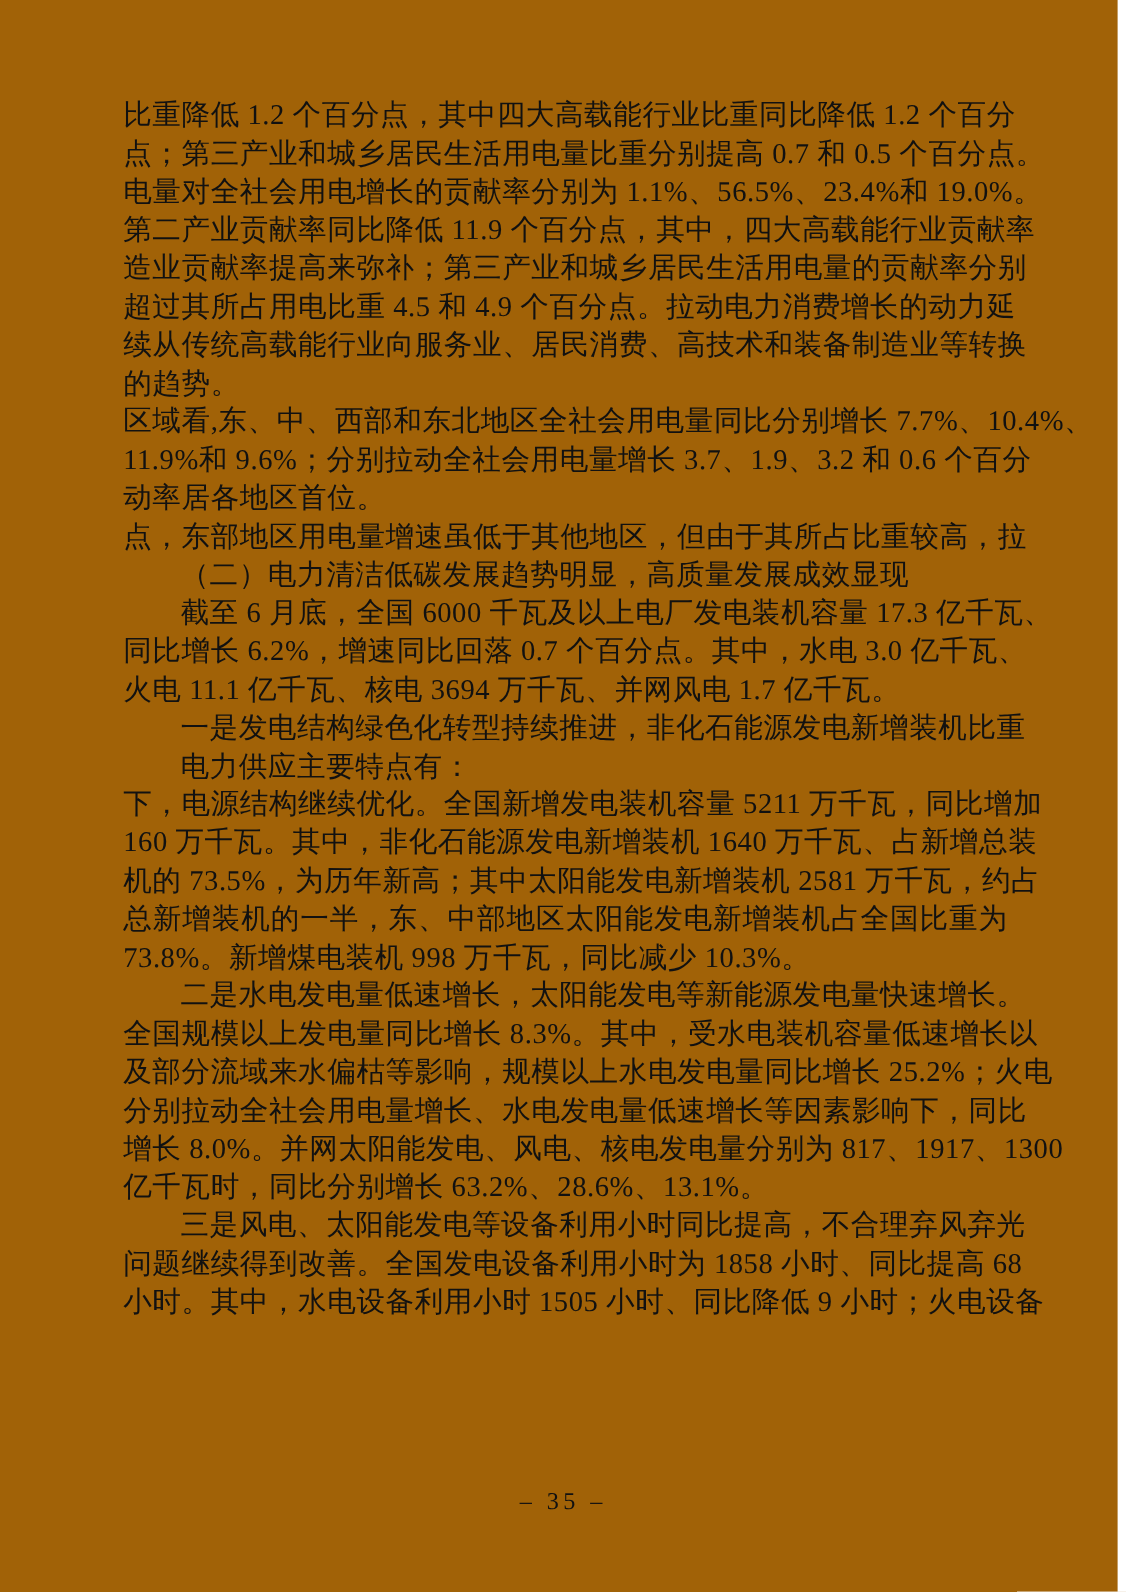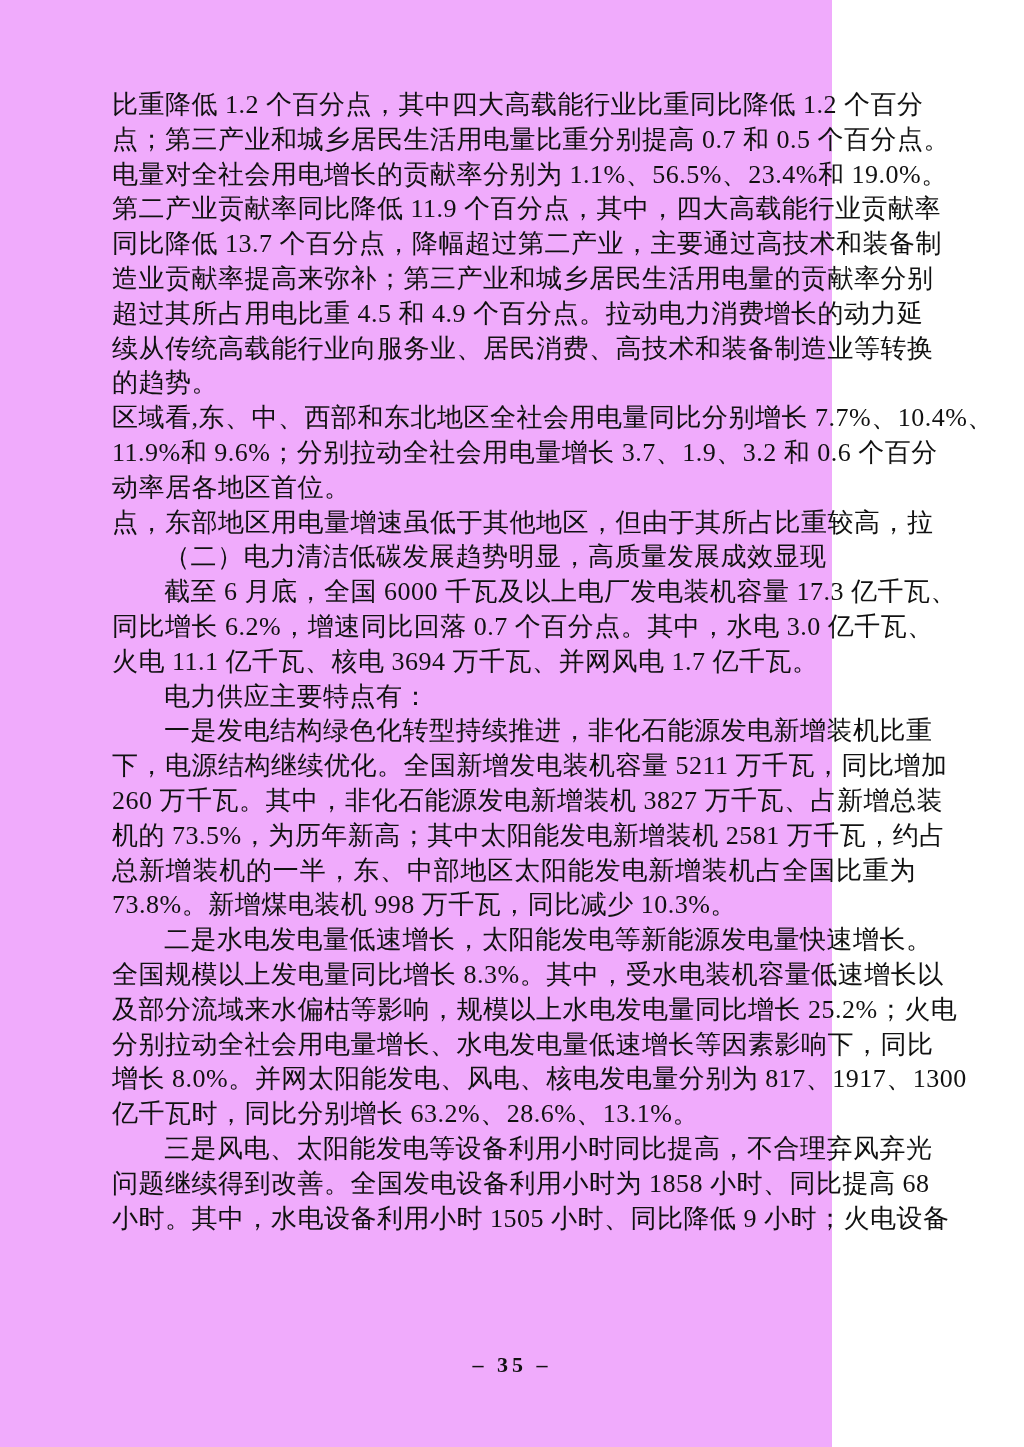--- a/index.html
+++ b/index.html
@@ -6,23 +6,23 @@
   html, body {
     width: 1024px;
     height: 1447px;
     background: #ffffff;
     font-family: "Liberation Serif", "DejaVu Serif", serif;
     color: #111111;
     overflow: hidden;
   }
   .page {
     position: relative;
-    width: 832px;
+    width: 1016px;
     height: 1447px;
-    background: #f0abfc;
+    background: #a16207;
   }
   .doc-body {
     position: absolute;
     left: 112px;
     top: 88px;
     width: 804px;
   }
   .line {
     font-size: 26px;
     line-height: 34.8px;
@@ -42,49 +42,47 @@
     position: absolute;
     left: 0;
     top: 1352px;
     width: 1024px;
     text-align: center;
   }
   .page-number {
     font-size: 22px;
     letter-spacing: 4px;
     color: #111111;
-    font-weight: bold;
   }
 </style>
 </head>
 <body>
 
 <div class="page">
   <div class="doc-body">
       <div class="line">比重降低 1.2 个百分点，其中四大高载能行业比重同比降低 1.2 个百分</div>
       <div class="line end">点；第三产业和城乡居民生活用电量比重分别提高 0.7 和 0.5 个百分点。</div>
       <div class="line">电量对全社会用电增长的贡献率分别为 1.1%、56.5%、23.4%和 19.0%。</div>
       <div class="line">第二产业贡献率同比降低 11.9 个百分点，其中，四大高载能行业贡献率</div>
-      <div class="line">同比降低 13.7 个百分点，降幅超过第二产业，主要通过高技术和装备制</div>
       <div class="line">造业贡献率提高来弥补；第三产业和城乡居民生活用电量的贡献率分别</div>
       <div class="line">超过其所占用电比重 4.5 和 4.9 个百分点。拉动电力消费增长的动力延</div>
       <div class="line">续从传统高载能行业向服务业、居民消费、高技术和装备制造业等转换</div>
       <div class="line end">的趋势。</div>
       <div class="line">区域看,东、中、西部和东北地区全社会用电量同比分别增长 7.7%、10.4%、</div>
       <div class="line">11.9%和 9.6%；分别拉动全社会用电量增长 3.7、1.9、3.2 和 0.6 个百分</div>
       <div class="line end">动率居各地区首位。</div>
       <div class="line">点，东部地区用电量增速虽低于其他地区，但由于其所占比重较高，拉</div>
       <div class="line indent end">（二）电力清洁低碳发展趋势明显，高质量发展成效显现</div>
       <div class="line indent">截至 6 月底，全国 6000 千瓦及以上电厂发电装机容量 17.3 亿千瓦、</div>
       <div class="line">同比增长 6.2%，增速同比回落 0.7 个百分点。其中，水电 3.0 亿千瓦、</div>
       <div class="line end">火电 11.1 亿千瓦、核电 3694 万千瓦、并网风电 1.7 亿千瓦。</div>
+      <div class="line indent">一是发电结构绿色化转型持续推进，非化石能源发电新增装机比重</div>
       <div class="line indent end">电力供应主要特点有：</div>
-      <div class="line indent">一是发电结构绿色化转型持续推进，非化石能源发电新增装机比重</div>
       <div class="line">下，电源结构继续优化。全国新增发电装机容量 5211 万千瓦，同比增加</div>
-      <div class="line">260 万千瓦。其中，非化石能源发电新增装机 3827 万千瓦、占新增总装</div>
+      <div class="line">160 万千瓦。其中，非化石能源发电新增装机 1640 万千瓦、占新增总装</div>
       <div class="line">机的 73.5%，为历年新高；其中太阳能发电新增装机 2581 万千瓦，约占</div>
       <div class="line">总新增装机的一半，东、中部地区太阳能发电新增装机占全国比重为</div>
       <div class="line end">73.8%。新增煤电装机 998 万千瓦，同比减少 10.3%。</div>
       <div class="line indent">二是水电发电量低速增长，太阳能发电等新能源发电量快速增长。</div>
       <div class="line">全国规模以上发电量同比增长 8.3%。其中，受水电装机容量低速增长以</div>
       <div class="line">及部分流域来水偏枯等影响，规模以上水电发电量同比增长 25.2%；火电</div>
       <div class="line">分别拉动全社会用电量增长、水电发电量低速增长等因素影响下，同比</div>
       <div class="line">增长 8.0%。并网太阳能发电、风电、核电发电量分别为 817、1917、1300</div>
       <div class="line end">亿千瓦时，同比分别增长 63.2%、28.6%、13.1%。</div>
       <div class="line indent">三是风电、太阳能发电等设备利用小时同比提高，不合理弃风弃光</div>

